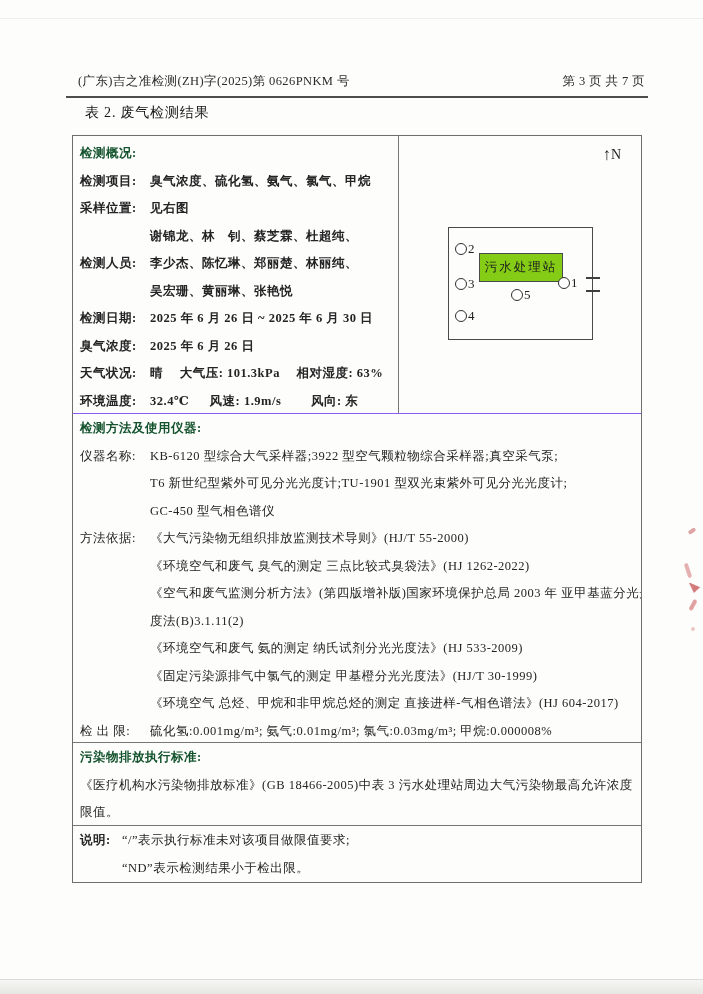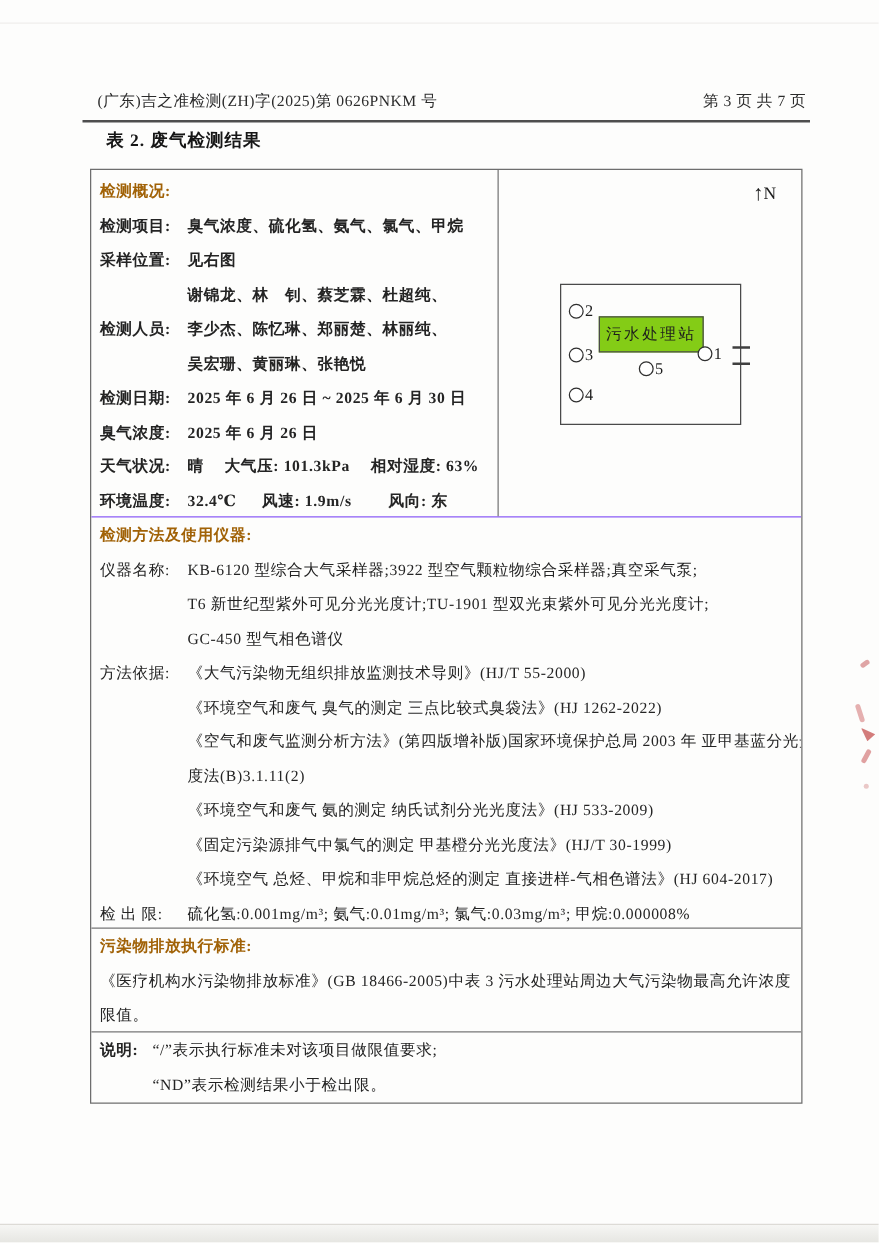--- a/index.html
+++ b/index.html
@@ -23,35 +23,35 @@
     position: absolute; top: 73px; left: 78px; width: 567px;
     display: flex; justify-content: space-between;
     font-size: 12.5px; letter-spacing: 0.4px; color: #2b2b2b;
   }
   .header-rule {
     position: absolute; top: 96px; left: 66px; width: 582px; height: 2px;
     background: #4e4e4e;
   }
   .table-title {
     position: absolute; top: 104px; left: 85px;
-    font-size: 14px; font-weight: bold; letter-spacing: 0.8px; color: #161616;
+    font-size: 14px; font-weight: normal; letter-spacing: 0.8px; color: #161616;
   }
 
   
   .main-table {
     position: absolute; top: 135px; left: 72px;
     width: 570px; height: 748px;
     border: 1.5px solid #6e6e6e;
     box-sizing: border-box;
     font-size: 12.5px; letter-spacing: 0.5px;
     overflow: hidden;
     background: transparent;
   }
   .section { box-sizing: border-box; }
-  .heading { font-weight: bold; color: #a16207; }
+  .heading { font-weight: bold; color: #14532d; }
   .row { line-height: 27.5px; }
 
   
   .sec-overview { height: 277px; display: flex; }
   .overview-left {
     width: 325px; box-sizing: border-box;
     padding: 4px 4px 0 7px;
   }
   .frow { display: flex; line-height: 27.5px; font-weight: bold; }
   .frow .lbl { width: 70px; flex: none; white-space: nowrap; }

